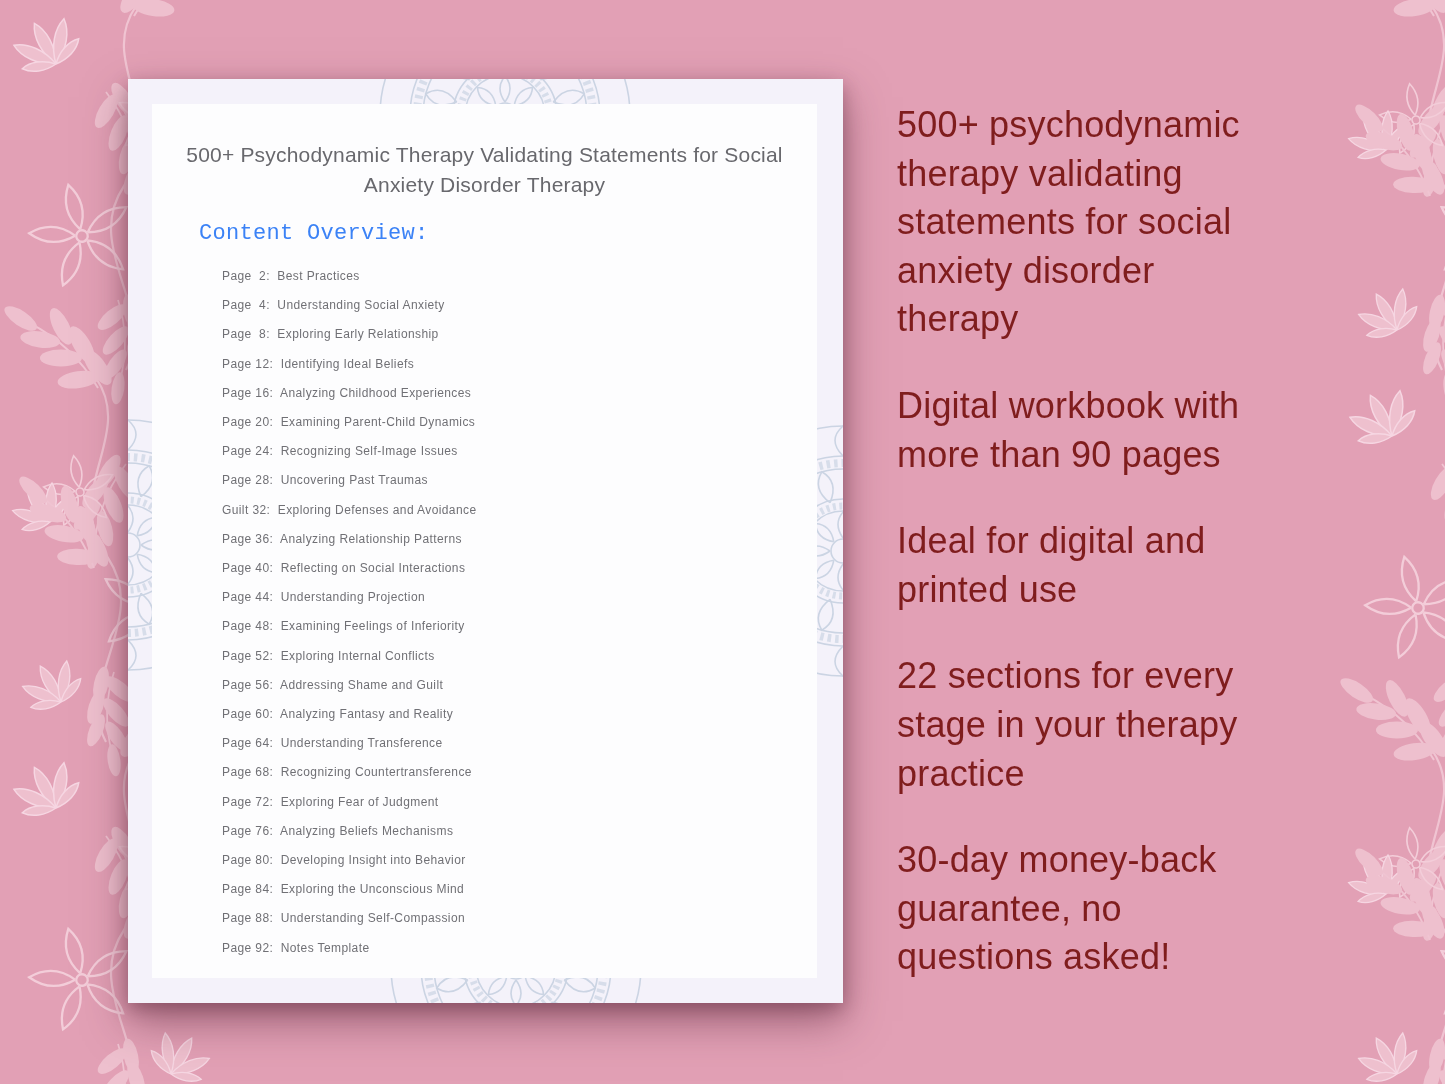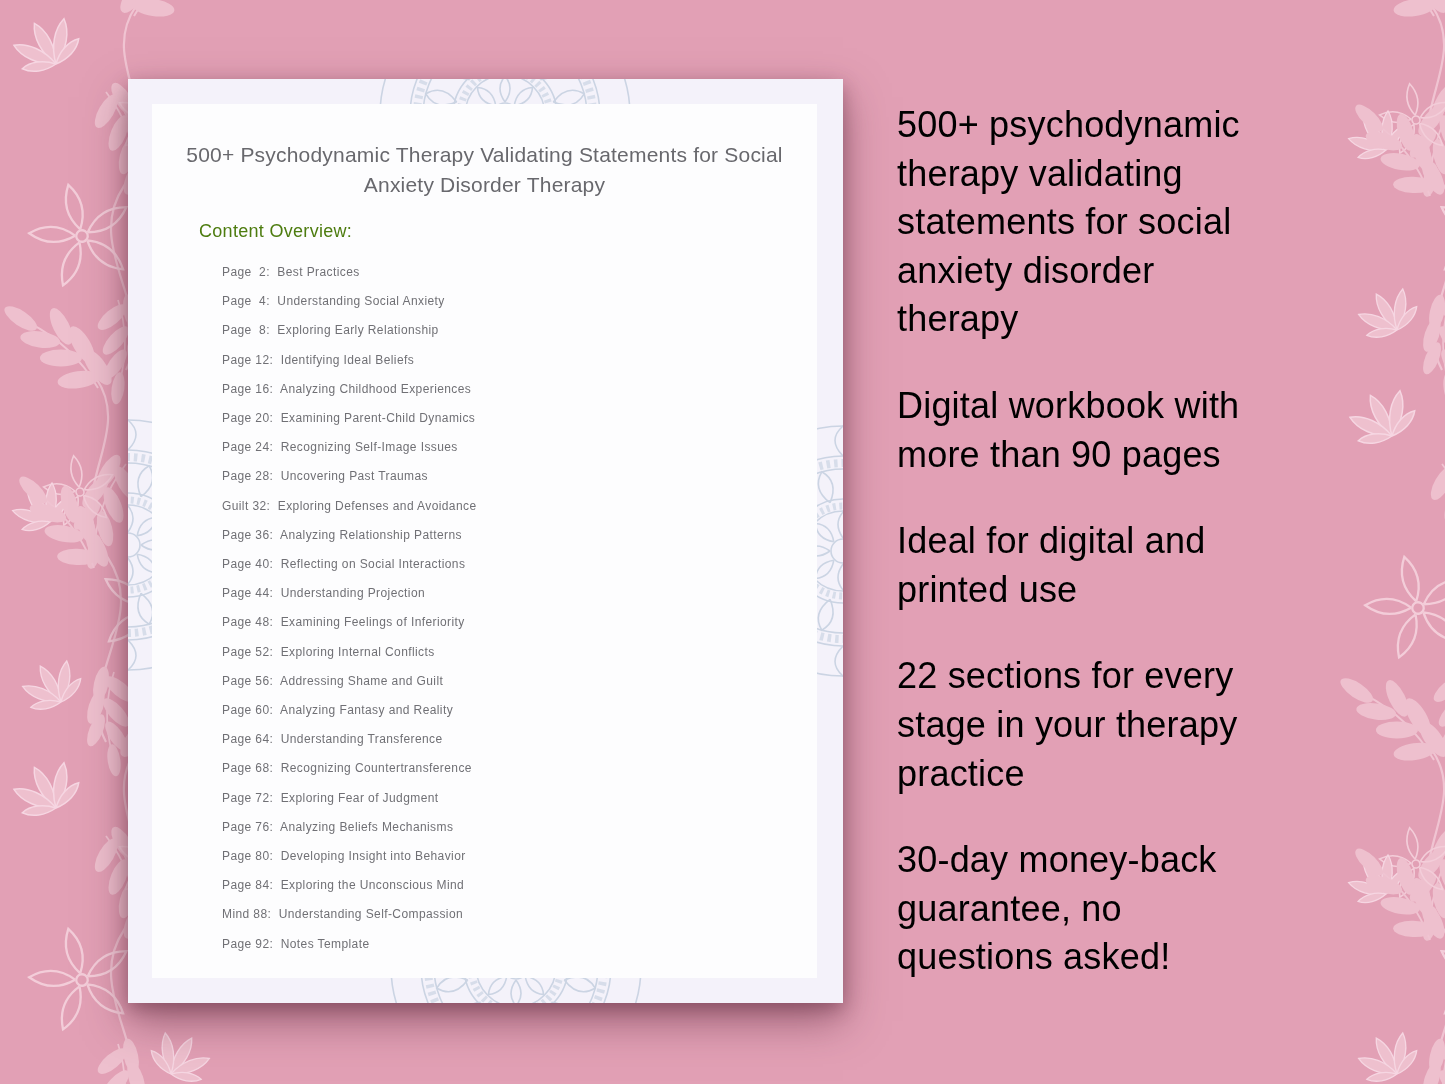--- a/index.html
+++ b/index.html
@@ -47,23 +47,24 @@
     text-align: center;
     font-size: 21px;
     line-height: 29.5px;
     font-weight: 500;
     letter-spacing: 0.2px;
     color: #68686d;
   }
 
   .overview {
     margin: 22px 0 0 47px;
-    font-size: 18px;
+    font-size: 22px;
     letter-spacing: 0.3px;
-    color: #4d7c0f;
+    color: #3b82f6;
+    font-family: Liberation Mono, monospace;
   }
 
   .toc {
     margin: 16px 0 0 70px;
     padding: 0;
     list-style: none;
   }
   .toc-item {
     font-size: 12px;
     line-height: 29.2px;
@@ -79,21 +80,21 @@
     display: flex;
     flex-direction: column;
     gap: 38px;
   }
   .bullet {
     margin: 0;
     font-size: 36px;
     line-height: 48.6px;
     font-weight: 400;
     letter-spacing: 0.2px;
-    color: #000000;
+    color: #7f1d1d;
     white-space: pre-line;
   }
 </style>
 </head>
 <body>
 
 <div class="stage">
 
   <svg class="defs" aria-hidden="true">
     <defs>
@@ -228,21 +229,21 @@
           <li class="toc-item">Page 48:  Examining Feelings of Inferiority</li>
           <li class="toc-item">Page 52:  Exploring Internal Conflicts</li>
           <li class="toc-item">Page 56:  Addressing Shame and Guilt</li>
           <li class="toc-item">Page 60:  Analyzing Fantasy and Reality</li>
           <li class="toc-item">Page 64:  Understanding Transference</li>
           <li class="toc-item">Page 68:  Recognizing Countertransference</li>
           <li class="toc-item">Page 72:  Exploring Fear of Judgment</li>
           <li class="toc-item">Page 76:  Analyzing Beliefs Mechanisms</li>
           <li class="toc-item">Page 80:  Developing Insight into Behavior</li>
           <li class="toc-item">Page 84:  Exploring the Unconscious Mind</li>
-          <li class="toc-item">Mind 88:  Understanding Self-Compassion</li>
+          <li class="toc-item">Page 88:  Understanding Self-Compassion</li>
           <li class="toc-item">Page 92:  Notes Template</li>
         </ul>
     </div>
   </div>
 
   <div class="marketing">
 
   <p class="bullet">500+ psychodynamic
 therapy validating
 statements for social

